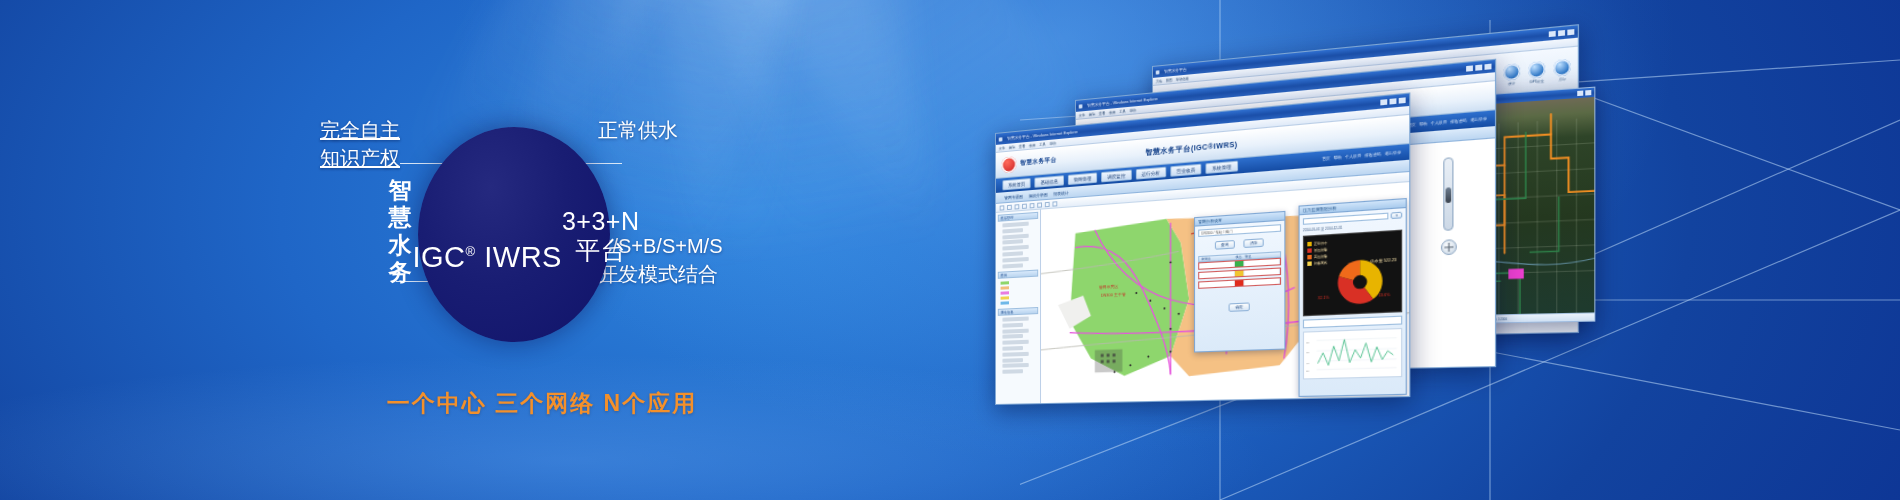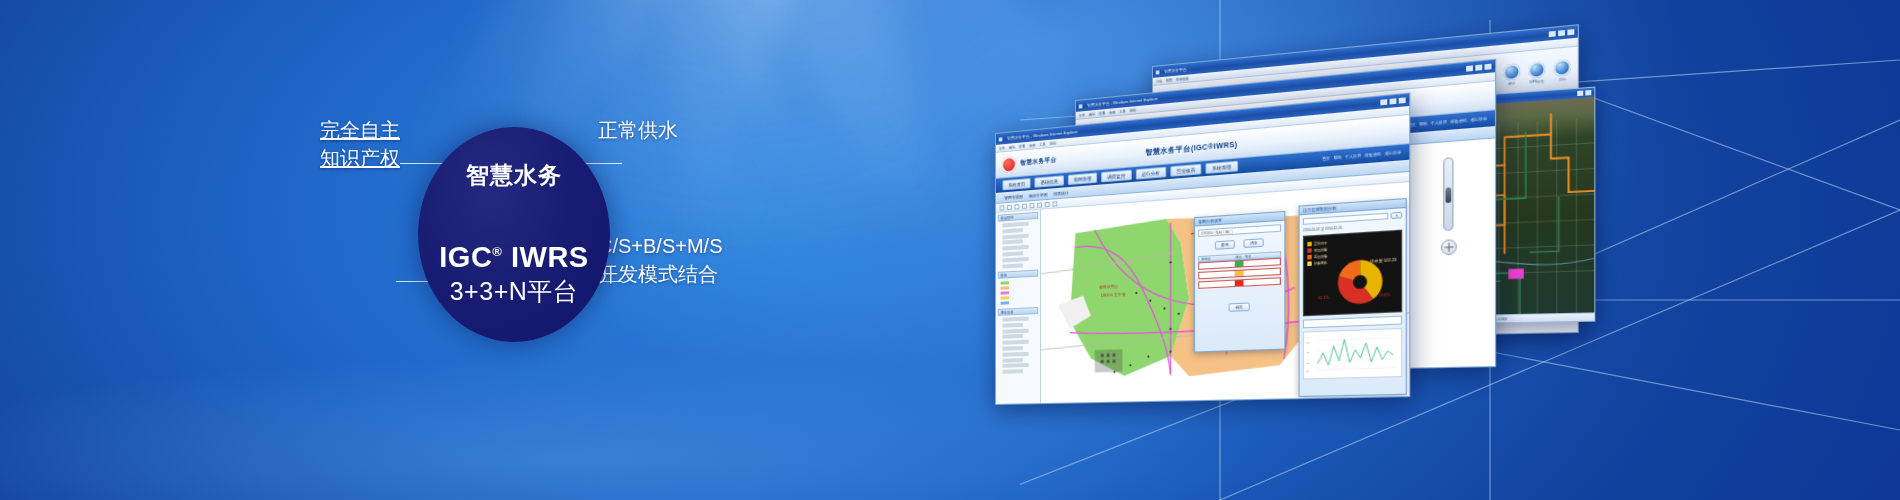--- a/index.html
+++ b/index.html
@@ -34,25 +34,25 @@
 
   
   .guides{position:absolute;left:1020px;top:0;width:880px;height:500px;pointer-events:none;}
 
   
   .info{position:absolute;left:250px;top:105px;width:560px;height:300px;}
 
   .ellipse{
     position:absolute;left:168px;top:22px;width:192px;height:215px;border-radius:50%;
     background:radial-gradient(ellipse at 38% 28%, #25297f 0%, #191d73 45%, #10136a 100%);
-    display:flex;flex-direction:column;align-items:center;justify-content:center;
+    display:flex;flex-direction:row;align-items:center;justify-content:center;
     color:#fff;text-align:center;line-height:1.18;box-shadow:0 0 26px rgba(6,10,70,.45);
   }
   .e-cn{font-size:23px;font-weight:700;letter-spacing:1px;margin-bottom:6px;}
-  .e-en{font-size:29px;font-weight:700;letter-spacing:.5px;white-space:nowrap;margin-top:45px;}
+  .e-en{font-size:29px;font-weight:400;letter-spacing:.5px;white-space:nowrap;margin-top:45px;}
   .e-en sup{font-size:13px;vertical-align:super;}
   .e-plat{font-size:25px;font-weight:400;margin-top:3px;letter-spacing:.5px;}
 
   .lbl{position:absolute;color:#fff;font-size:20px;line-height:1.38;font-weight:400;white-space:nowrap;
        text-shadow:0 1px 3px rgba(0,20,70,.45);}
   .lbl.l{text-align:right;text-decoration:underline;} .lbl.r{text-align:left;}
   .lbl .l2{display:block;}
 
   .lbl-tl{left:0px;  top:12px; width:150px;}
   .lbl-tr{left:348px;top:12px; width:190px;}
@@ -213,20 +213,21 @@
     <div class="conn c-br"></div>
 
     <div class="ellipse">
       <div class="e-cn">智慧水务</div>
       <div class="e-en">
         <span>IGC</span><sup>®</sup>&nbsp;<span>IWRS</span>
       </div>
       <div class="e-plat">3+3+N平台</div>
     </div>
 
+    <div class="tagline">一个中心  三个网络  N个应用</div>
   </div>
 
   <div class="win" style="left:1152px;top:66px;width:410px;height:275px;
               transform:perspective(1400px) rotateY(-22deg) skewY(-3.1deg);transform-origin:left center;">
     <div class="titlebar">
       <span class="tb-dot"></span>
       <span class="tb-txt">智慧水务平台</span>
       <span class="tb-ctl">
           <i></i>
           <i></i>

